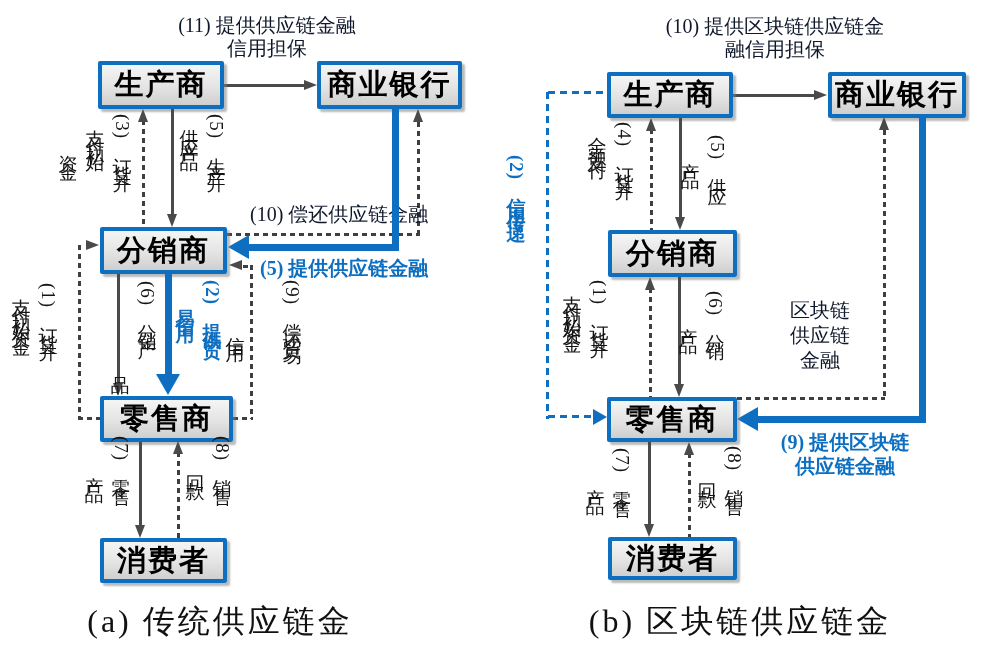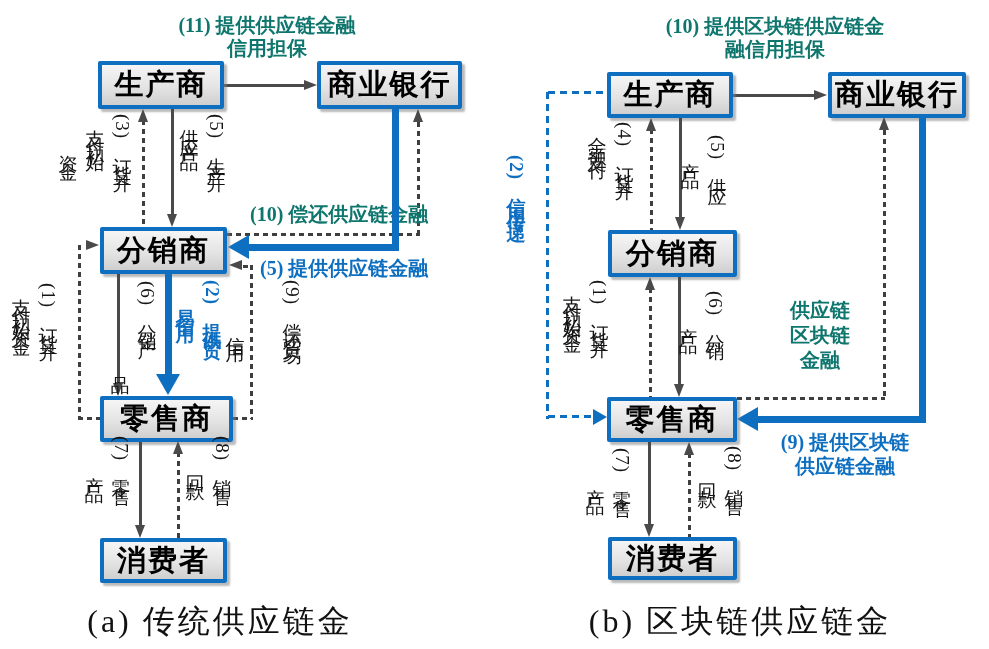--- a/index.html
+++ b/index.html
@@ -7,21 +7,21 @@
   body{width:989px;height:649px;position:relative;background:#fff;overflow:hidden;
        font-family:"Liberation Serif","DejaVu Serif",serif;}
   .node{position:absolute;border:4px solid var(--blue);border-radius:2px;
         background:linear-gradient(180deg,#f5f5f5 0%,#e4e4e4 55%,#cfcfcf 100%);
         box-shadow:3px 3px 2px rgba(130,130,130,.55);
         display:flex;align-items:center;justify-content:center;
         font-weight:700;font-size:29px;letter-spacing:2px;color:#000;box-sizing:border-box;}
   .vlabel{position:absolute;writing-mode:vertical-rl;text-orientation:mixed;
           font-size:19px;line-height:27px;letter-spacing:8px;color:#151515;white-space:nowrap;}
   .vnum{letter-spacing:1px;padding-bottom:3px;}
-  .hlabel{position:absolute;font-size:20px;color:#0f766e;white-space:nowrap;font-weight:bold;}
+  .hlabel{position:absolute;font-size:20px;color:#0f172a;white-space:nowrap;}
   .center{text-align:center;white-space:normal;}
   .blue{color:var(--blue);font-weight:700;}
   .pt13{padding-top:13px}.pt14{padding-top:14px}.pt22{padding-top:22px}.pt24{padding-top:24px}
   .pt26{padding-top:26px}.pt42{padding-top:42px}.pt80{padding-top:80px}.mr30{margin-right:30px}
   .sh,.sv,.dh,.dv,.bh,.bv,.bdh,.bdv{position:absolute;}
   .sh{height:3px;background:var(--gray);}
   .sv{width:3px;background:var(--gray);}
   .dh{height:3px;background:repeating-linear-gradient(to right,var(--dash) 0 5px,transparent 5px 9px);}
   .dv{width:3px;background:repeating-linear-gradient(to bottom,var(--dash) 0 5px,transparent 5px 9px);}
   .bh{height:7px;background:var(--blue);}
@@ -192,22 +192,22 @@
 <div class="ah down" style="left:674px;top:384px;"></div>
 <div class="vlabel" style="left:675px;top:291px;">
   <div><span class="vnum">(6)</span><span>分销</span></div>
   <div class="pt22">产品</div>
 </div>
 
 <div class="dh" style="left:737px;top:397px;width:148px;"></div>
 <div class="dv" style="left:883px;top:130px;height:270px;"></div>
 <div class="ah up" style="left:879px;top:117px;"></div>
 <div class="hlabel center" style="left:760px;top:298px;width:120px;line-height:25px;">
+  <div>区块链</div>
   <div>供应链</div>
-  <div>区块链</div>
   <div>金融</div>
 </div>
 
 <div class="bv" style="left:919px;top:117px;height:306px;"></div>
 <div class="bh" style="left:755px;top:416px;width:171px;"></div>
 <div class="bah-left" style="left:737px;top:407px;"></div>
 <div class="hlabel center blue" style="left:765px;top:430px;width:160px;line-height:24px;">
   <div>(9) 提供区块链</div>
   <div>供应链金融</div>
 </div>

